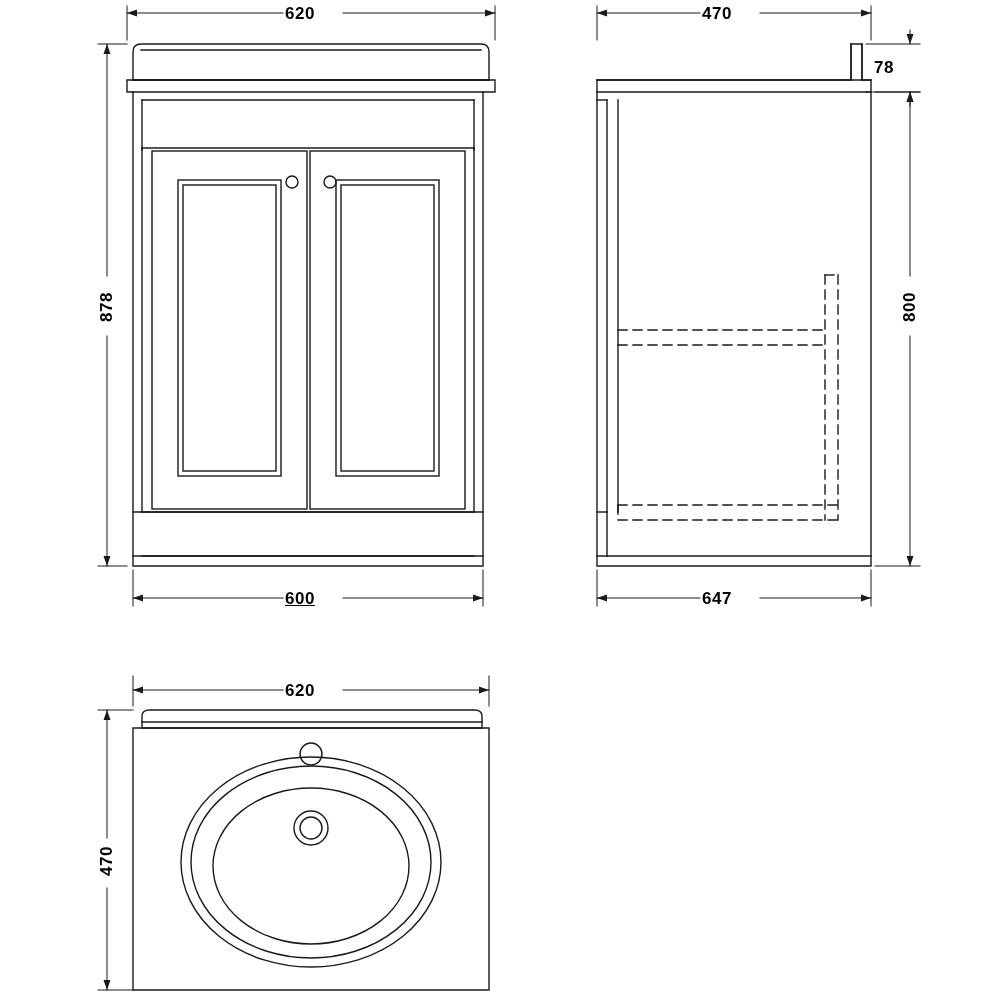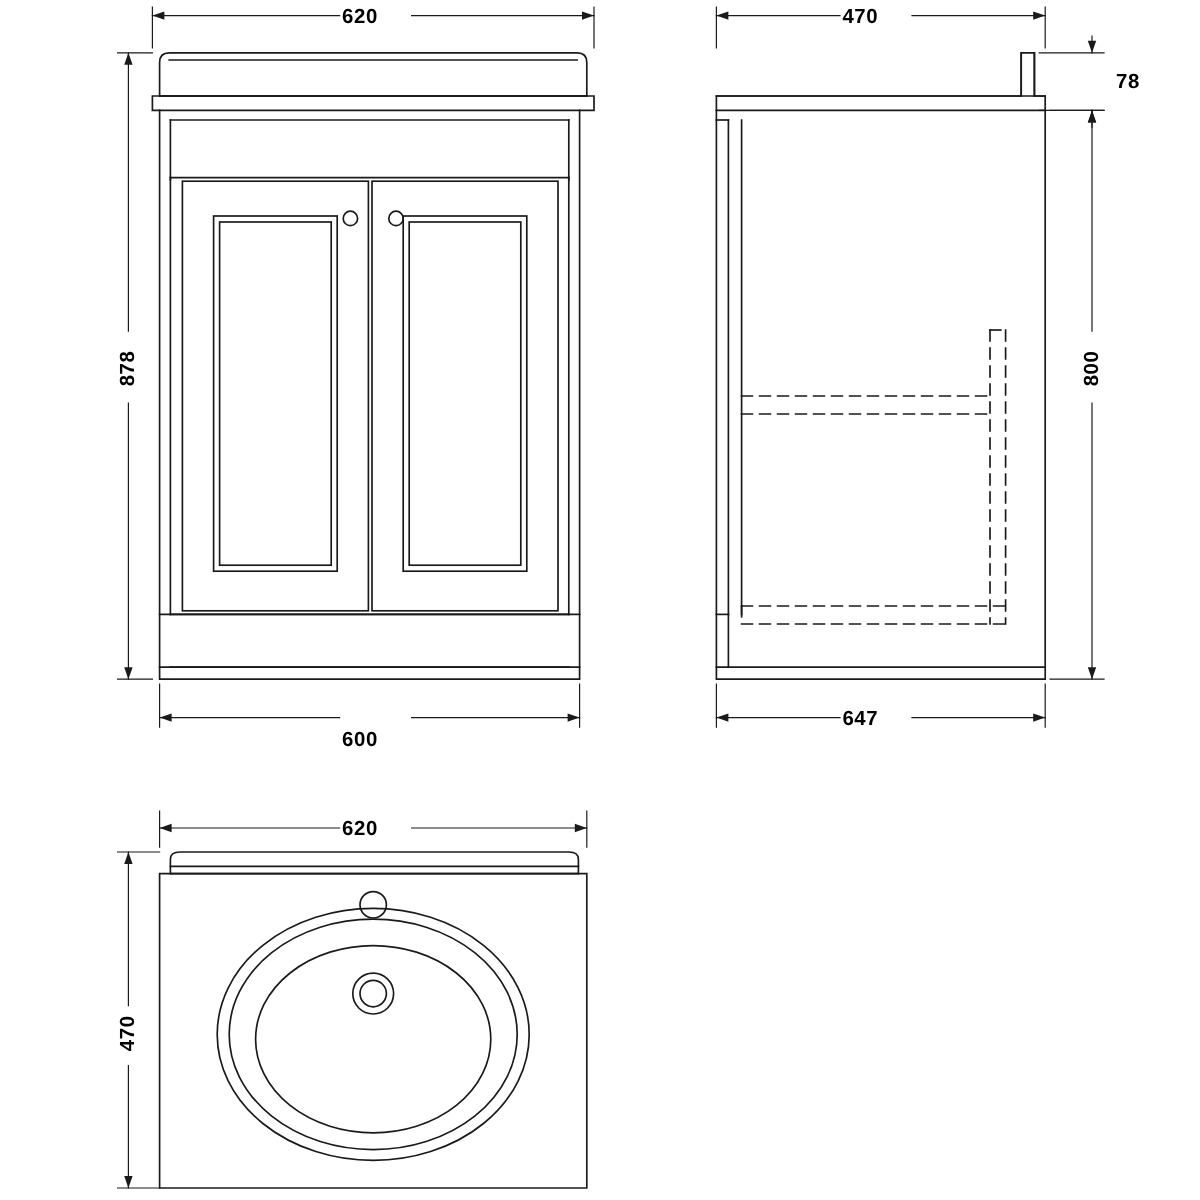--- a/index.html
+++ b/index.html
@@ -191,25 +191,25 @@
         <path d="M107,710 l-3.5,10 l7,0 z" fill="#1a1a1a" stroke="none"></path>
         <path d="M107,990 l-3.5,-10 l7,0 z" fill="#1a1a1a" stroke="none"></path>
       </g>
     </g>
   </svg>
 
   <div class="dimtext" style="left:285px; top:4px;">620</div>
 
   <div class="dimtext vert" style="left:85px; top:297px; width:44px; text-align:center;">878</div>
 
-  <div class="dimtext" style="left:285px; top:607px;">600</div>
+  <div class="dimtext" style="left:285px; top:589px;text-decoration:underline;">600</div>
 
   <div class="dimtext" style="left:702px; top:4px;">470</div>
 
-  <div class="dimtext" style="left:930px; top:58px;">78</div>
+  <div class="dimtext" style="left:874px; top:58px;">78</div>
 
   <div class="dimtext vert" style="left:888px; top:297px; width:44px; text-align:center;">800</div>
 
   <div class="dimtext" style="left:702px; top:589px;">647</div>
 
   <div class="dimtext" style="left:285px; top:681px;">620</div>
 
   <div class="dimtext vert" style="left:85px; top:851px; width:44px; text-align:center;">470</div>
 
 </div>

